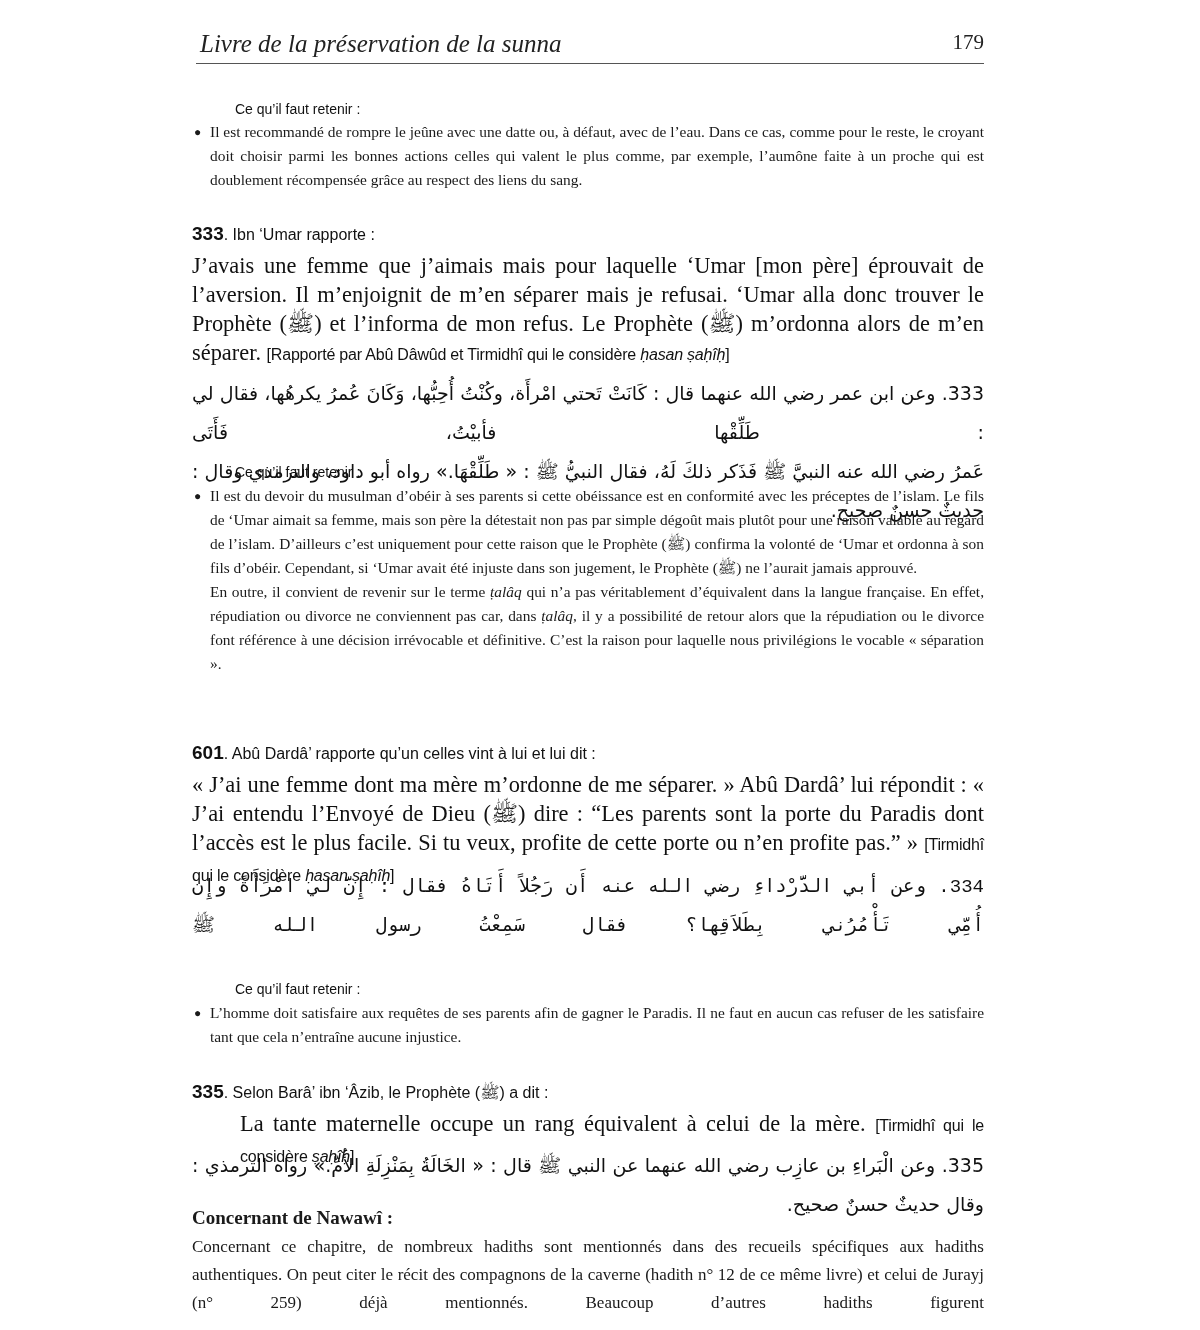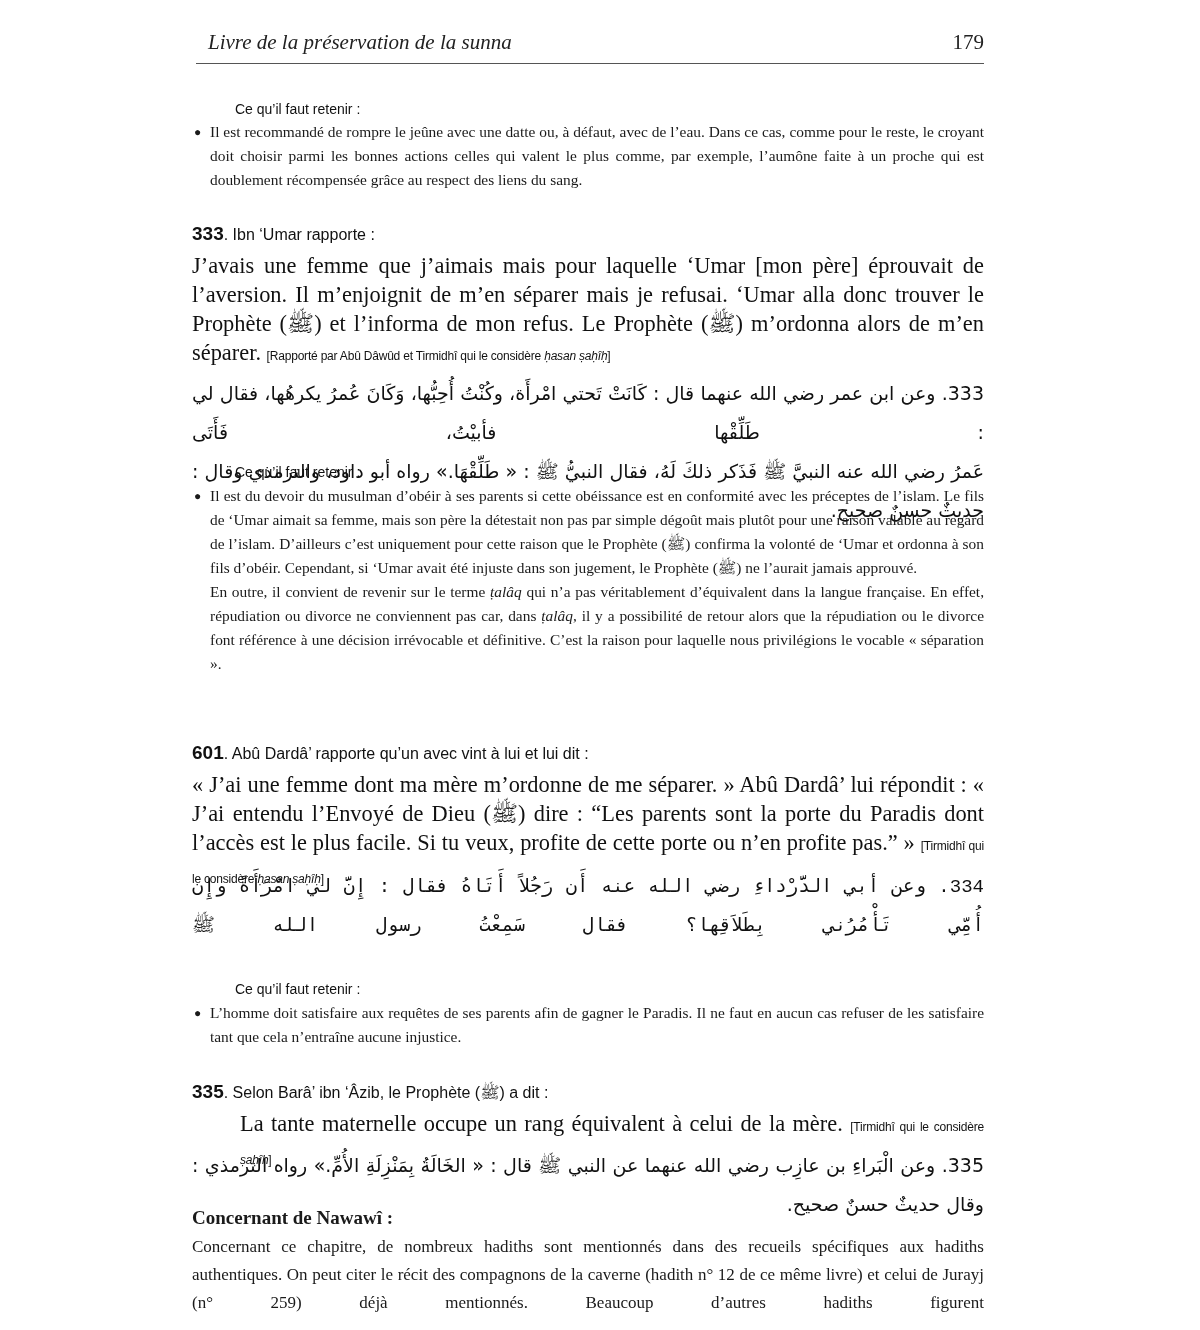--- a/index.html
+++ b/index.html
@@ -2,34 +2,34 @@
 <html><head>
 <meta charset="utf-8">
 <style>
   html, body { margin: 0; padding: 0; background: #ffffff; }
   body { width: 1200px; height: 1330px; position: relative; overflow: hidden; color: #1a1a1a; }
   .page { position: absolute; left: 192px; top: 0; width: 792px; }
   .serif { font-family: "Liberation Serif", "DejaVu Serif", serif; }
   .sans { font-family: "Liberation Sans", "DejaVu Sans", sans-serif; }
 
   .running-head { position: absolute; left: 0; top: 30px; width: 792px; height: 30px; }
-  .running-title { position: absolute; left: 16px; top: 0; font-style: italic; font-size: 21px; color: #222; }
+  .running-title { position: absolute; left: 8px; top: 0; font-style: italic; font-size: 25px; color: #222; }
   .page-number { position: absolute; right: 0; top: 0; font-size: 21px; color: #222; }
   .head-rule { position: absolute; left: 4px; top: 63px; width: 788px; height: 0; border-top: 1.3px solid #555; }
 
   .block { position: absolute; left: 0; width: 792px; }
   .retain-label { font-size: 14px; color: #111; line-height: 18px; margin-left: 43px; }
   .bullet-row { position: relative; padding-left: 18px; font-size: 15.4px; line-height: 24px; text-align: justify; color: #1a1a1a; }
   .bullet-row .dot { position: absolute; left: 2px; top: 0; font-size: 12px; }
   .bullet-para { padding-left: 18px; font-size: 15.4px; line-height: 24px; text-align: justify; }
 
   .hadith-head { font-size: 16px; line-height: 24px; color: #111; }
   .hadith-head .num { font-weight: bold; font-size: 19px; }
   .hadith-text { font-size: 22.4px; line-height: 29px; text-align: justify; text-align-last: left; color: #111; }
-  .ref { font-family: "Liberation Sans", "DejaVu Sans", sans-serif; font-size: 12px; letter-spacing: -0.2px; }
+  .ref { font-family: "Liberation Sans", "DejaVu Sans", sans-serif; font-size: 16px; letter-spacing: -0.2px; }
   .ref i { font-style: italic; }
 
   .arabic { direction: rtl; font-family: "DejaVu Sans", sans-serif; font-size: 19px; line-height: 39px; text-align: justify; text-align-last: right; color: #111; }
 
   .comment-title { font-weight: bold; font-size: 19px; line-height: 24px; }
   .comment-text { font-size: 17px; line-height: 28px; text-align: justify; text-align-last: justify; }
 </style>
 </head>
 <body>
 
@@ -68,21 +68,21 @@
     <div class="retain-label sans">Ce qu’il faut retenir :</div>
     <div class="bullet-row serif" style="margin-top:3px;">
       <span class="dot">●</span>
       <span>Il est du devoir du musulman d’obéir à ses parents si cette obéissance est en conformité avec les préceptes de l’islam. Le fils de ‘Umar aimait sa femme, mais son père la détestait non pas par simple dégoût mais plutôt pour une raison valable au regard de l’islam. D’ailleurs c’est uniquement pour cette raison que le Prophète (ﷺ) confirma la volonté de ‘Umar et ordonna à son fils d’obéir. Cependant, si ‘Umar avait été injuste dans son jugement, le Prophète (ﷺ) ne l’aurait jamais approuvé.</span>
     </div>
     <div class="bullet-para serif"><span>En outre, il convient de revenir sur le terme </span><i>ṭalâq</i><span> qui n’a pas véritablement d’équivalent dans la langue française. En effet, répudiation ou divorce ne conviennent pas car, dans </span><i>ṭalâq</i><span>, il y a possibilité de retour alors que la répudiation ou le divorce font référence à une décision irrévocable et définitive. C’est la raison pour laquelle nous privilégions le vocable « séparation ».</span></div>
   </div>
 
   <div class="block" style="top:741px;">
     <div class="hadith-head sans">
-      <span class="num">601</span><span>. Abû Dardâ’ rapporte qu’un avec vint à lui et lui dit :</span>
+      <span class="num">601</span><span>. Abû Dardâ’ rapporte qu’un celles vint à lui et lui dit :</span>
     </div>
     <div class="hadith-text serif" style="margin-top:4px;">
       <span>« J’ai une femme dont ma mère m’ordonne de me séparer. » Abû Dardâ’ lui répondit : « J’ai entendu l’Envoyé de Dieu (ﷺ) dire : “Les parents sont la porte du Paradis dont l’accès est le plus facile. Si tu veux, profite de cette porte ou n’en profite pas.” »</span>
       <span class="ref"><span>[Tirmidhî qui le considère </span><i>ḥasan ṣaḥîḥ</i><span>]</span></span>
     </div>
   </div>
 
   <div class="block arabic" style="top:868px;font-family:Liberation Mono, monospace;">
     <div style="text-align-last:justify;">334. وعن أبي الدَّرْداءِ رضي الله عنه أَن رَجُلاً أَتَاهُ فقال : إِنَّ لي امْرَأَةً وإِن أُمِّي تَأْمُرُني بِطَلاَقِها؟ فقال سَمِعْتُ رسول الله ﷺ</div>
   </div>

